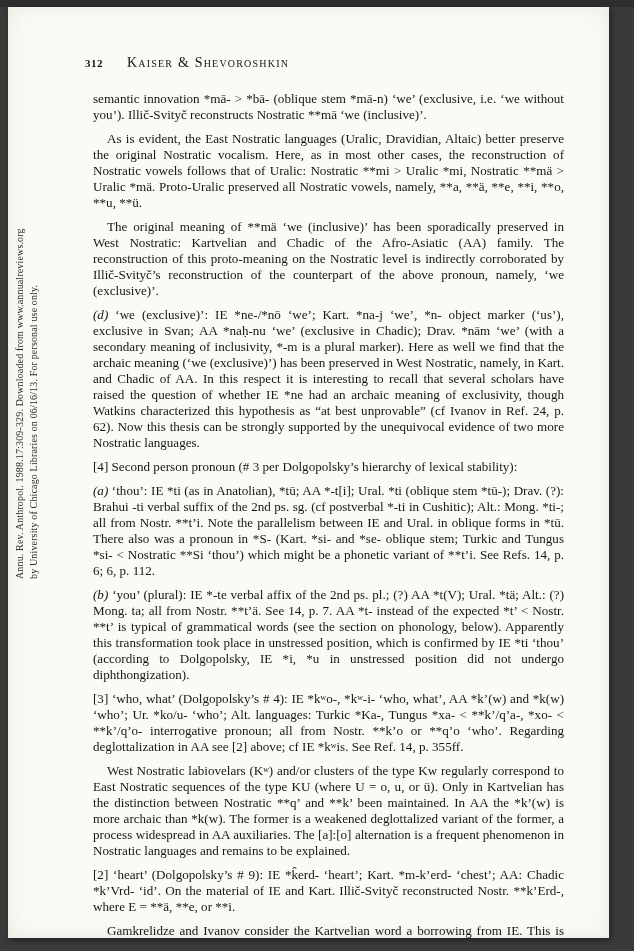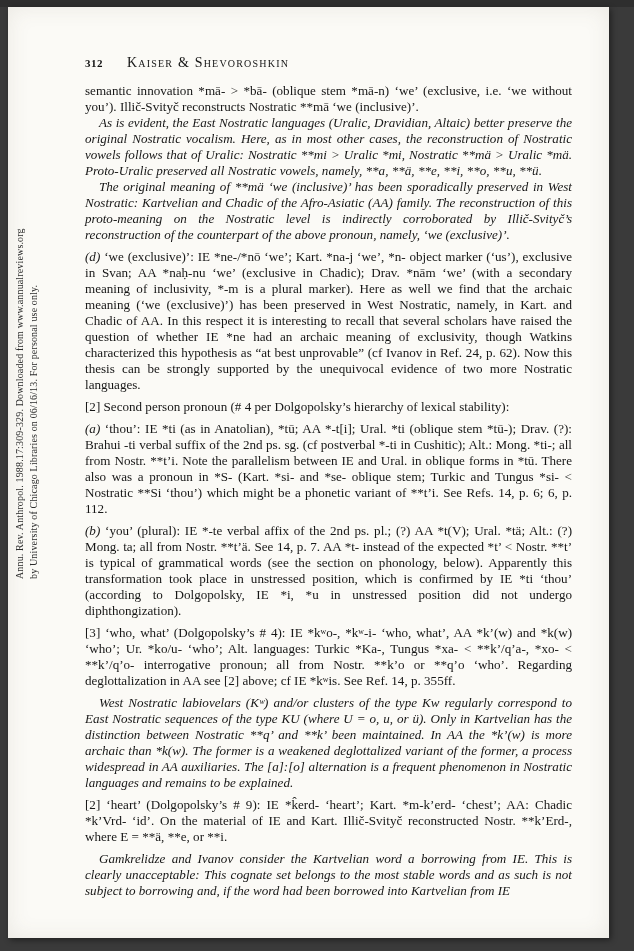--- a/index.html
+++ b/index.html
@@ -26,22 +26,22 @@
   .page-num  { font-weight:bold; font-size:11px; letter-spacing:0.5px; }
   .running-head {
     margin-left:24px; font-variant:small-caps; font-size:14px;
     letter-spacing:1.2px; color:#151515;
   }
   .body-text {
     position:absolute; left:77px; top:76px; width:487px;
     font-size:13.1px; line-height:16px; text-align:justify;
     color:#161616;
   }
-  .para { margin:0; }
-  .para.indent { text-indent:14px;font-style:italic; }
+  .para { margin:8px; }
+  .para.indent { text-indent:14px; }
   .para.gap { margin-top:6px; }
   .it { font-style:italic; }
 </style>
 </head>
 <body>
 
 <div class="scan">
   <div class="page">
 
     <div class="sidebar-note">
@@ -51,21 +51,21 @@
 
     <div class="page-header">
       <span class="page-num">312</span><span class="running-head">Kaiser &amp; Shevoroshkin</span>
     </div>
 
     <div class="body-text">
       <p class="para"><span>semantic innovation *mā- &gt; *bā- (oblique stem *mā-n) ‘we’ (exclusive, i.e. ‘we without you’). Illič-Svityč reconstructs Nostratic **mā ‘we (inclusive)’.</span></p>
       <p class="para indent"><span>As is evident, the East Nostratic languages (Uralic, Dravidian, Altaic) better preserve the original Nostratic vocalism. Here, as in most other cases, the reconstruction of Nostratic vowels follows that of Uralic: Nostratic **mi &gt; Uralic *mi, Nostratic **mä &gt; Uralic *mä. Proto-Uralic preserved all Nostratic vowels, namely, **a, **ä, **e, **i, **o, **u, **ü.</span></p>
       <p class="para indent"><span>The original meaning of **mä ‘we (inclusive)’ has been sporadically preserved in West Nostratic: Kartvelian and Chadic of the Afro-Asiatic (AA) family. The reconstruction of this proto-meaning on the Nostratic level is indirectly corroborated by Illič-Svityč’s reconstruction of the counterpart of the above pronoun, namely, ‘we (exclusive)’.</span></p>
       <p class="para gap"><span class="it">(d)</span> <span>‘we (exclusive)’: IE *ne-/*nō ‘we’; Kart. *na-j ‘we’, *n- object marker (‘us’), exclusive in Svan; AA *naḥ-nu ‘we’ (exclusive in Chadic); Drav. *nām ‘we’ (with a secondary meaning of inclusivity, *-m is a plural marker). Here as well we find that the archaic meaning (‘we (exclusive)’) has been preserved in West Nostratic, namely, in Kart. and Chadic of AA. In this respect it is interesting to recall that several scholars have raised the question of whether IE *ne had an archaic meaning of exclusivity, though Watkins characterized this hypothesis as “at best unprovable” (cf Ivanov in Ref. 24, p. 62). Now this thesis can be strongly supported by the unequivocal evidence of two more Nostratic languages.</span></p>
-      <p class="para gap"><span>[2] Second person pronoun (# 4 per Dolgopolsky’s hierarchy of lexical stability):</span></p>
+      <p class="para gap"><span>[4] Second person pronoun (# 3 per Dolgopolsky’s hierarchy of lexical stability):</span></p>
       <p class="para gap"><span class="it">(a)</span> <span>‘thou’: IE *ti (as in Anatolian), *tū; AA *-t[i]; Ural. *ti (oblique stem *tū-); Drav. (?): Brahui -ti verbal suffix of the 2nd ps. sg. (cf postverbal *-ti in Cushitic); Alt.: Mong. *ti-; all from Nostr. **t’i. Note the parallelism between IE and Ural. in oblique forms in *tū. There also was a pronoun in *S- (Kart. *si- and *se- oblique stem; Turkic and Tungus *si- &lt; Nostratic **Si ‘thou’) which might be a phonetic variant of **t’i. See Refs. 14, p. 6; 6, p. 112.</span></p>
       <p class="para gap"><span class="it">(b)</span> <span>‘you’ (plural): IE *-te verbal affix of the 2nd ps. pl.; (?) AA *t(V); Ural. *tä; Alt.: (?) Mong. ta; all from Nostr. **t’ä. See 14, p. 7. AA *t- instead of the expected *t’ &lt; Nostr. **t’ is typical of grammatical words (see the section on phonology, below). Apparently this transformation took place in unstressed position, which is confirmed by IE *ti ‘thou’ (according to Dolgopolsky, IE *i, *u in unstressed position did not undergo diphthongization).</span></p>
       <p class="para gap"><span>[3] ‘who, what’ (Dolgopolsky’s # 4): IE *kʷo-, *kʷ-i- ‘who, what’, AA *k’(w) and *k(w) ‘who’; Ur. *ko/u- ‘who’; Alt. languages: Turkic *Ka-, Tungus *xa- &lt; **k’/q’a-, *xo- &lt; **k’/q’o- interrogative pronoun; all from Nostr. **k’o or **q’o ‘who’. Regarding deglottalization in AA see [2] above; cf IE *kʷis. See Ref. 14, p. 355ff.</span></p>
       <p class="para indent gap"><span>West Nostratic labiovelars (Kʷ) and/or clusters of the type Kw regularly correspond to East Nostratic sequences of the type KU (where U = o, u, or ü). Only in Kartvelian has the distinction between Nostratic **q’ and **k’ been maintained. In AA the *k’(w) is more archaic than *k(w). The former is a weakened deglottalized variant of the former, a process widespread in AA auxiliaries. The [a]:[o] alternation is a frequent phenomenon in Nostratic languages and remains to be explained.</span></p>
       <p class="para gap"><span>[2] ‘heart’ (Dolgopolsky’s # 9): IE *k̂erd- ‘heart’; Kart. *m-k’erd- ‘chest’; AA: Chadic *k’Vrd- ‘id’. On the material of IE and Kart. Illič-Svityč reconstructed Nostr. **k’Erd-, where E = **ä, **e, or **i.</span></p>
       <p class="para indent gap"><span>Gamkrelidze and Ivanov consider the Kartvelian word a borrowing from IE. This is clearly unacceptable: This cognate set belongs to the most stable words and as such is not subject to borrowing and, if the word had been borrowed into Kartvelian from IE</span></p>
     </div>
 
   </div>
 </div>

